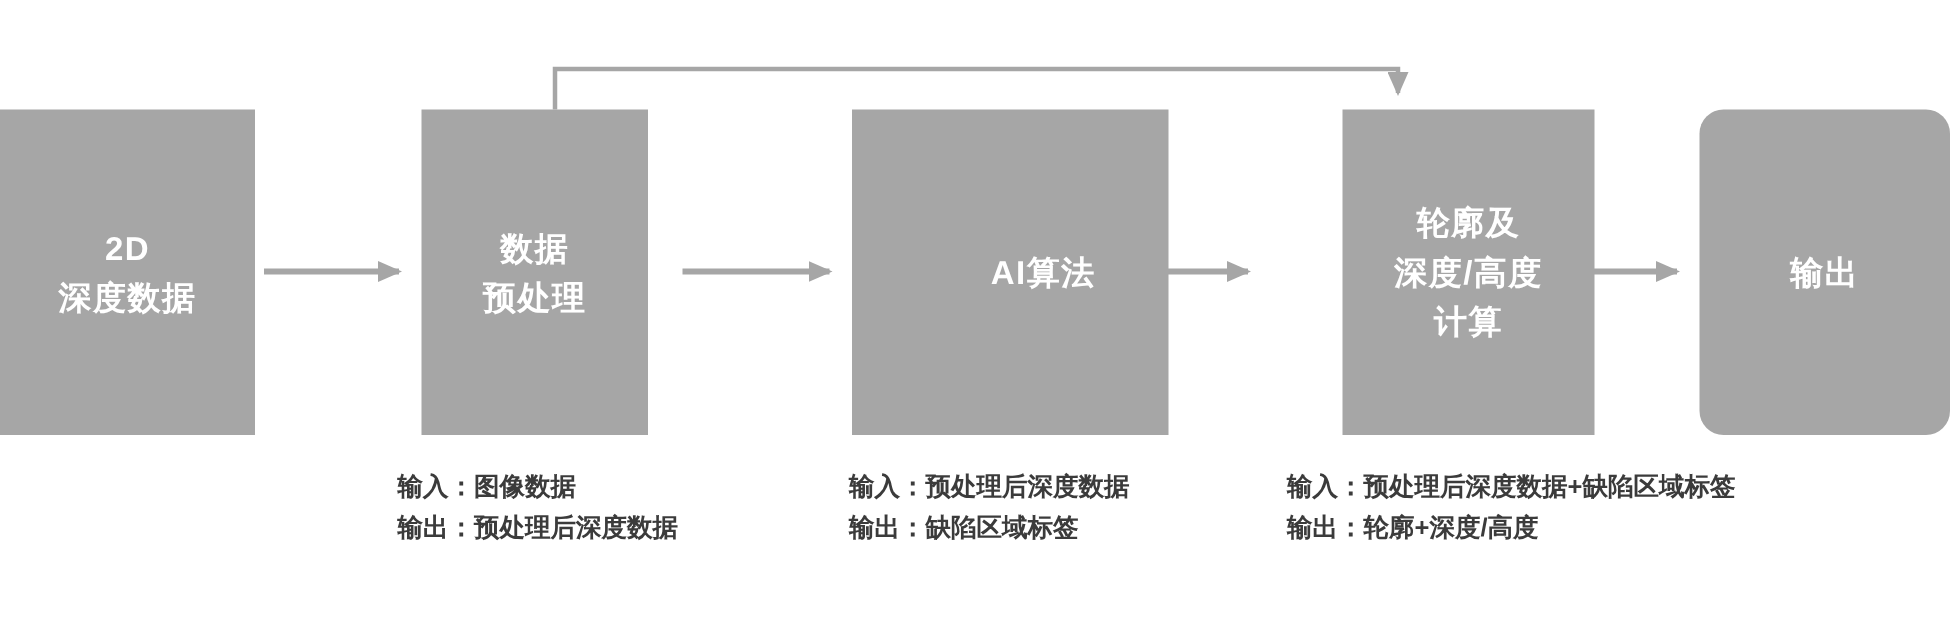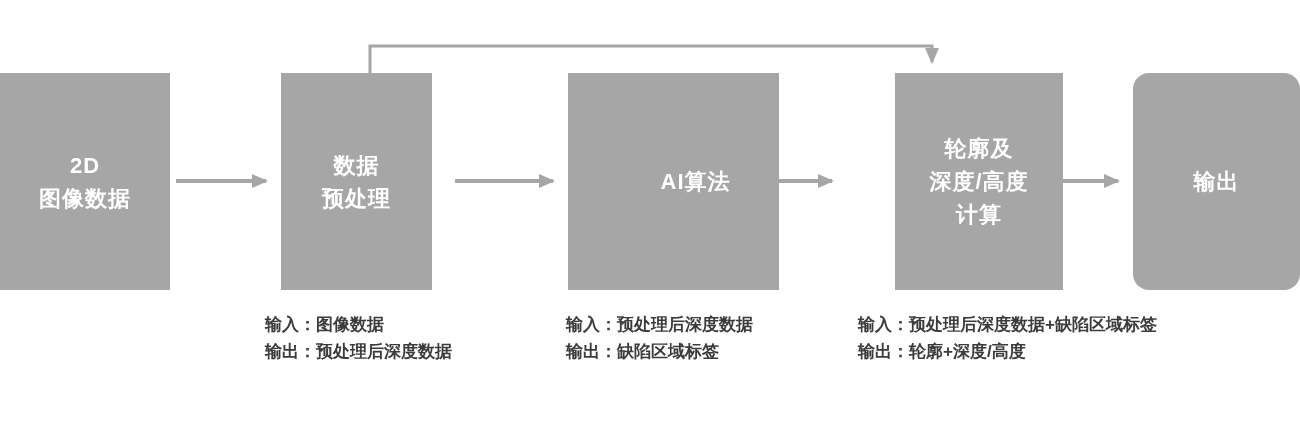--- a/index.html
+++ b/index.html
@@ -69,21 +69,21 @@
       </marker>
     </defs>
     <path d="M176,181 L266,181" stroke="#a6a6a6" stroke-width="4" fill="none" marker-end="url(#arrowhead)"></path>
     <path d="M455,181 L553,181" stroke="#a6a6a6" stroke-width="4" fill="none" marker-end="url(#arrowhead)"></path>
     <path d="M741,181 L832,181" stroke="#a6a6a6" stroke-width="4" fill="none" marker-end="url(#arrowhead)"></path>
     <path d="M1021,181 L1118,181" stroke="#a6a6a6" stroke-width="4" fill="none" marker-end="url(#arrowhead)"></path>
     <path d="M370,73 L370,46 L932,46 L932,62" stroke="#a6a6a6" stroke-width="3" fill="none" marker-end="url(#arrowhead)"></path>
   </svg>
 
   <div class="flow-box" id="node-0">2D
-图像数据</div>
+深度数据</div>
   <div class="flow-box" id="node-1">数据
 预处理</div>
   <div class="flow-box" id="node-2">AI算法</div>
   <div class="flow-box" id="node-3">轮廓及
 深度/高度
 计算</div>
   <div class="flow-box" id="node-4">输出</div>
 
   <div class="annotation" id="annotation-0">
     <div>输入：图像数据</div>

